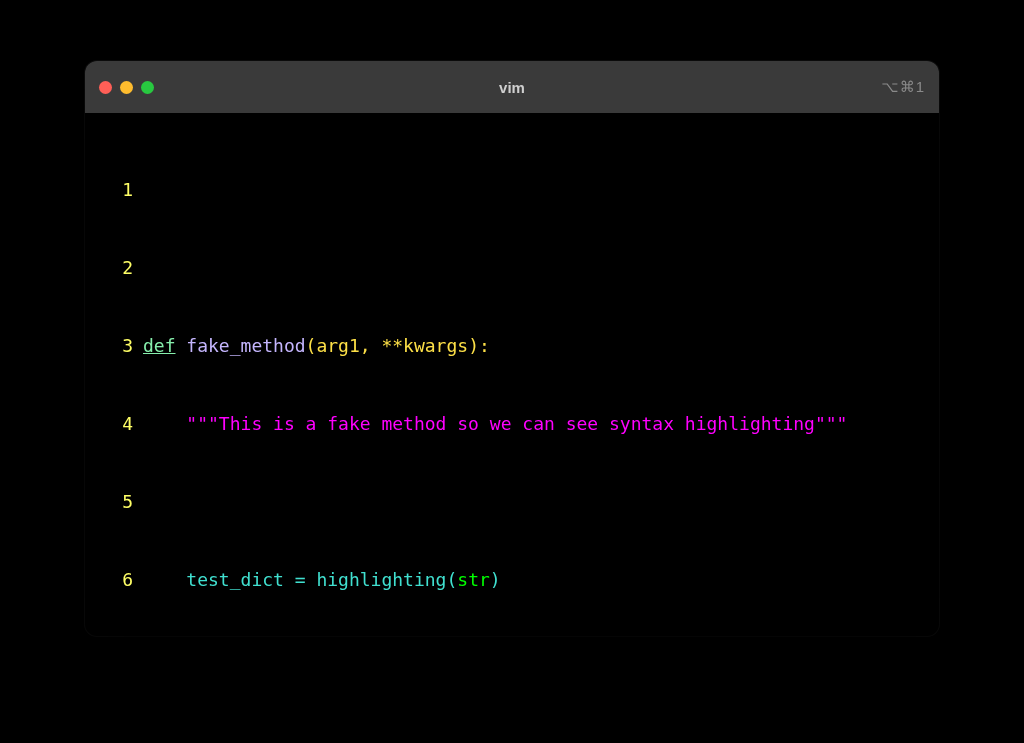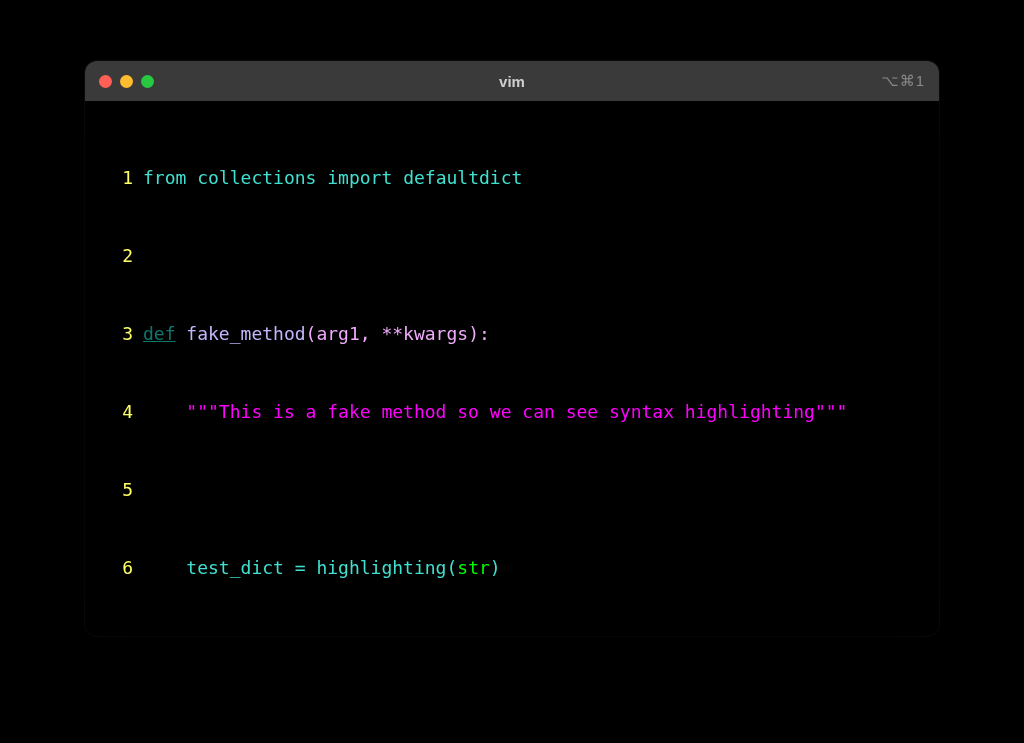--- a/index.html
+++ b/index.html
@@ -16,21 +16,21 @@
     left: 85px;
     top: 61px;
     width: 854px;
     height: 575px;
     background: #000;
     border-radius: 12px;
     box-shadow: 0 20px 60px rgba(0,0,0,0.8), 0 0 0 1px rgba(255,255,255,0.05);
     overflow: hidden;
   }
   .titlebar {
-    height: 40px;
+    height: 52px;
     background: #3a3a3a;
     display: flex;
     align-items: center;
     position: relative;
     padding: 0 14px;
   }
   .traffic {
     display: flex;
     gap: 8px;
     align-items: center;
@@ -73,44 +73,44 @@
     width: 48px;
     text-align: right;
     color: #ffff66;
     padding-right: 10px;
     flex-shrink: 0;
   }
   .code {
     color: #40e0d0;
   }
   .kw-import { color: #40e0d0; }
-  .kw-def { color: #0f766e; text-decoration: underline; }
+  .kw-def { color: #86efac; text-decoration: underline; }
   .fn-name { color: #c4b5fd; }
-  .paren { color: #f0abfc; }
+  .paren { color: #fde047; }
   .str { color: #ff00ff; }
   .ident { color: #40e0d0; }
   .num { color: #ff00ff; }
   .exc { color: #00ff00; }
 </style>
 </head>
 <body>
 
 <div class="window">
   <div class="titlebar">
     <div class="traffic">
       <div class="dot red"></div>
       <div class="dot yellow"></div>
       <div class="dot green"></div>
     </div>
     <div class="title">vim</div>
     <div class="hint">⌥⌘1</div>
   </div>
 
   <div class="editor">
-    <div class="line"><span class="gutter">1</span><span class="code"><span class="kw-import">from</span> <span class="ident">collections</span> <span class="kw-import">import</span> <span class="ident">defaultdict</span></span></div>
+    <div class="line"><span class="gutter">1</span></div>
     <div class="line"><span class="gutter">2</span><span class="code"></span></div>
     <div class="line"><span class="gutter">3</span><span class="code"><span class="kw-def">def</span> <span class="fn-name">fake_method</span><span class="paren">(arg1, **kwargs):</span></span></div>
     <div class="line"><span class="gutter">4</span><span class="code"><span>    </span><span class="str">"""This is a fake method so we can see syntax highlighting"""</span></span></div>
     <div class="line"><span class="gutter">5</span><span class="code"></span></div>
     <div class="line"><span class="gutter">6</span><span class="code"><span>    </span><span class="ident">test_dict = highlighting(</span><span class="exc">str</span><span class="ident">)</span></span></div>
     <div class="line"><span class="gutter">7</span><span class="code"><span>    </span><span class="ident">num = </span><span class="num">10</span></span></div>
     
     
     
     

